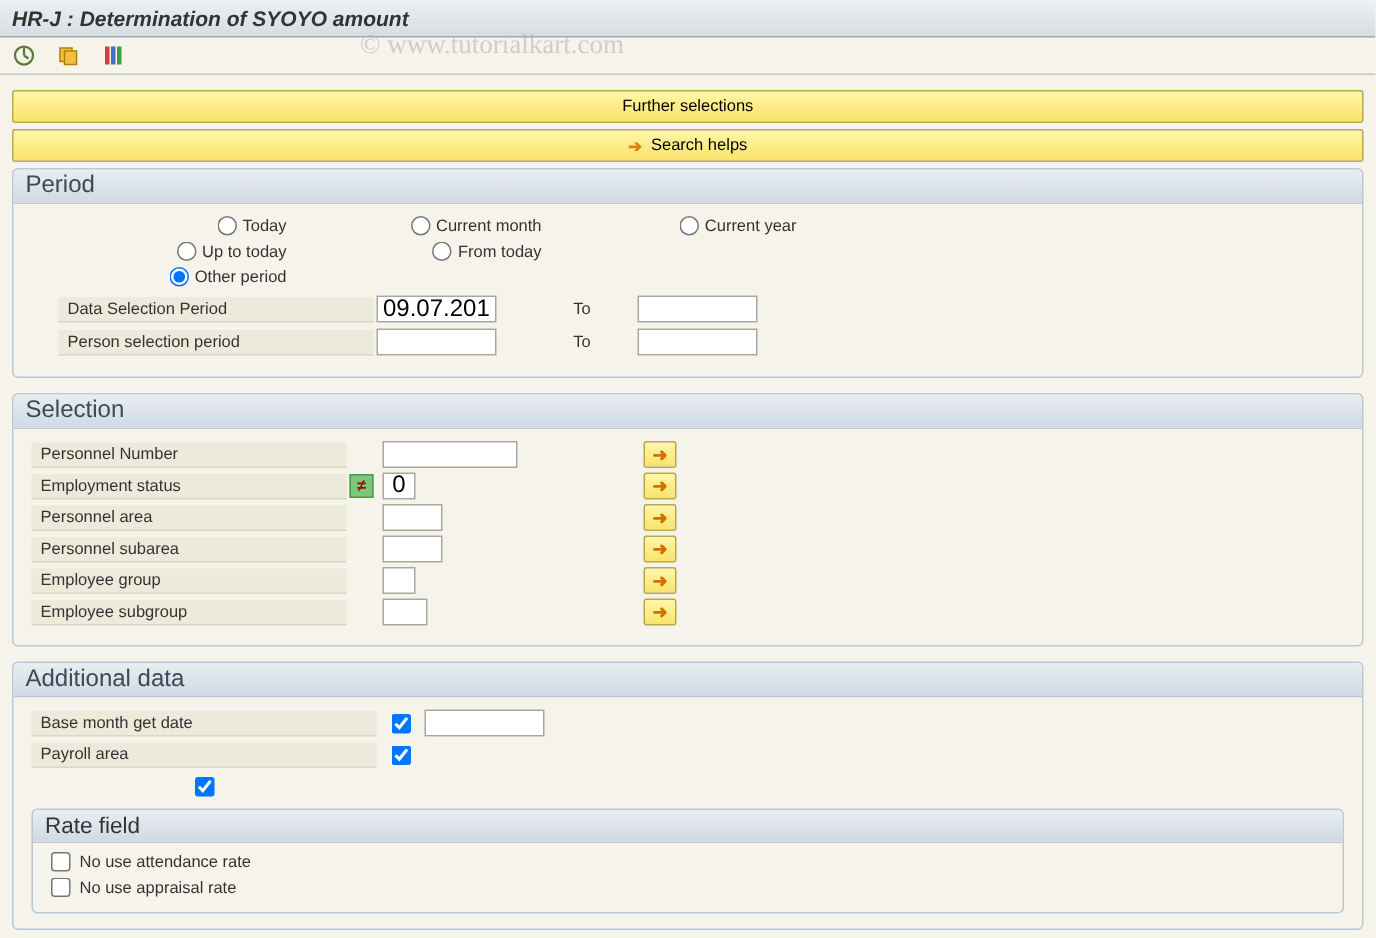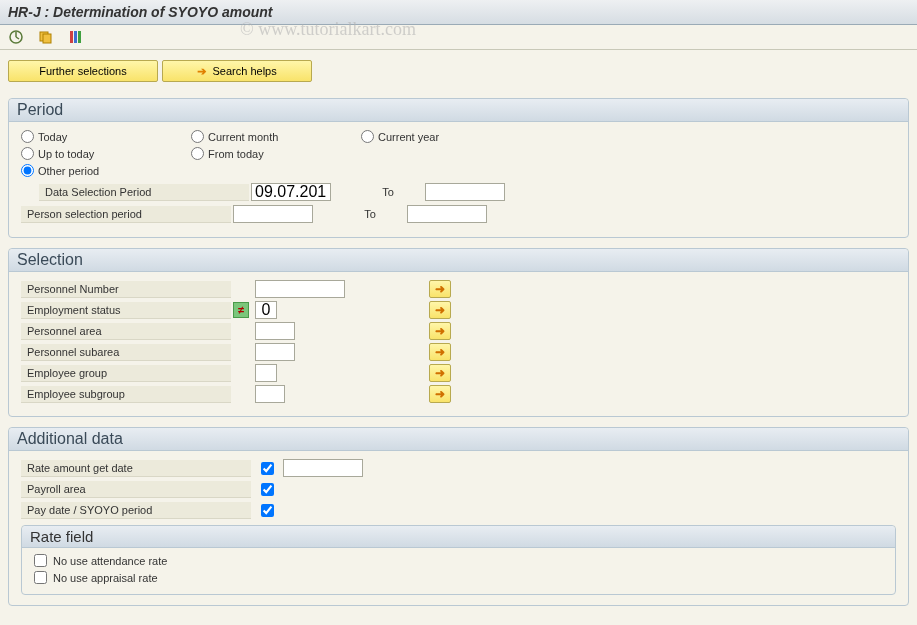--- a/index.html
+++ b/index.html
@@ -38,21 +38,21 @@
     position: absolute;
     left: 240px; top: -6px;
     font-size: 18px;
     color: rgba(180,180,180,0.6);
     pointer-events: none;
     font-family: Georgia, serif;
   }
   .main {
     padding: 10px 8px;
   }
-  .btnbar { display:flex; gap:4px; margin-bottom:16px; }
+  .btnbar { display:flex; gap:4px; margin-bottom:4px;flex-direction:column; }
   .sap-btn {
     background: linear-gradient(to bottom,#fff6a9,#f9e36a);
     border: 1px solid #b8a94f;
     border-radius: 2px;
     padding: 2px 10px;
     font-size: 11px;
     display: inline-flex;
     align-items: center;
     gap: 6px;
     cursor: pointer;
@@ -75,21 +75,21 @@
     color: #3a4a58;
     border-radius: 4px 4px 0 0;
   }
   .groupbody { padding: 8px 12px 10px 12px; }
   .radio-grid {
     display: grid;
     grid-template-columns: 170px 170px 170px;
     row-gap: 4px;
     margin-bottom: 6px;
   }
-  .radio-item { display:flex; align-items:center; gap:4px; }
+  .radio-item { display:flex; align-items:center; gap:4px;justify-content:flex-end; }
   .radio-item input { margin:0; }
   .row {
     display: grid;
     grid-template-columns: 210px 100px 70px 90px 40px;
     align-items: center;
     column-gap: 2px;
     margin-bottom: 4px;
   }
   .row-label {
     padding: 2px 6px;
@@ -232,21 +232,21 @@
           <input type="radio" name="period" checked="" style="">
           <span>Other period</span>
         </label>
       </div>
       <div class="row" style="margin-left:18px;">
         <div class="row-label">Data Selection Period</div>
         <input class="txt narrow" value="09.07.2018" style="">
         <div class="to-label">To</div>
         <input class="txt narrow" value="" style="">
       </div>
-      <div class="row" style="">
+      <div class="row" style="margin-left:18px;">
         <div class="row-label">Person selection period</div>
         <input class="txt narrow" value="" style="">
         <div class="to-label">To</div>
         <input class="txt narrow" value="" style="">
       </div>
     </div>
   </div>
 
   <div class="groupbox">
     <div class="legend">Selection</div>
@@ -293,35 +293,34 @@
         <span></span>
         <span class="mult-btn">➜</span>
       </div>
     </div>
   </div>
 
   <div class="groupbox">
     <div class="legend">Additional data</div>
     <div class="groupbody">
       <div class="add-row">
-        <div class="row-label">Rate amount get date</div>
+        <div class="row-label">Base month get date</div>
         <div class="chkcell">
             <input type="checkbox" checked="" style="">
           </div>
         <input class="txt narrow" value="" style="">
       </div>
       <div class="add-row">
         <div class="row-label">Payroll area</div>
         <div class="chkcell">
             <input type="checkbox" checked="" style="">
           </div>
         <input class="txt" style="width: 30px; visibility: hidden;">
       </div>
       <div class="add-row">
-        <div class="row-label">Pay date / SYOYO period</div>
         <div class="chkcell">
             <input type="checkbox" checked="" style="">
           </div>
         <input class="txt" style="width: 30px; visibility: hidden;">
       </div>
 
       <div class="subbox">
         <div class="legend">Rate field</div>
         <div class="subbody">
           <label class="chk-row">

